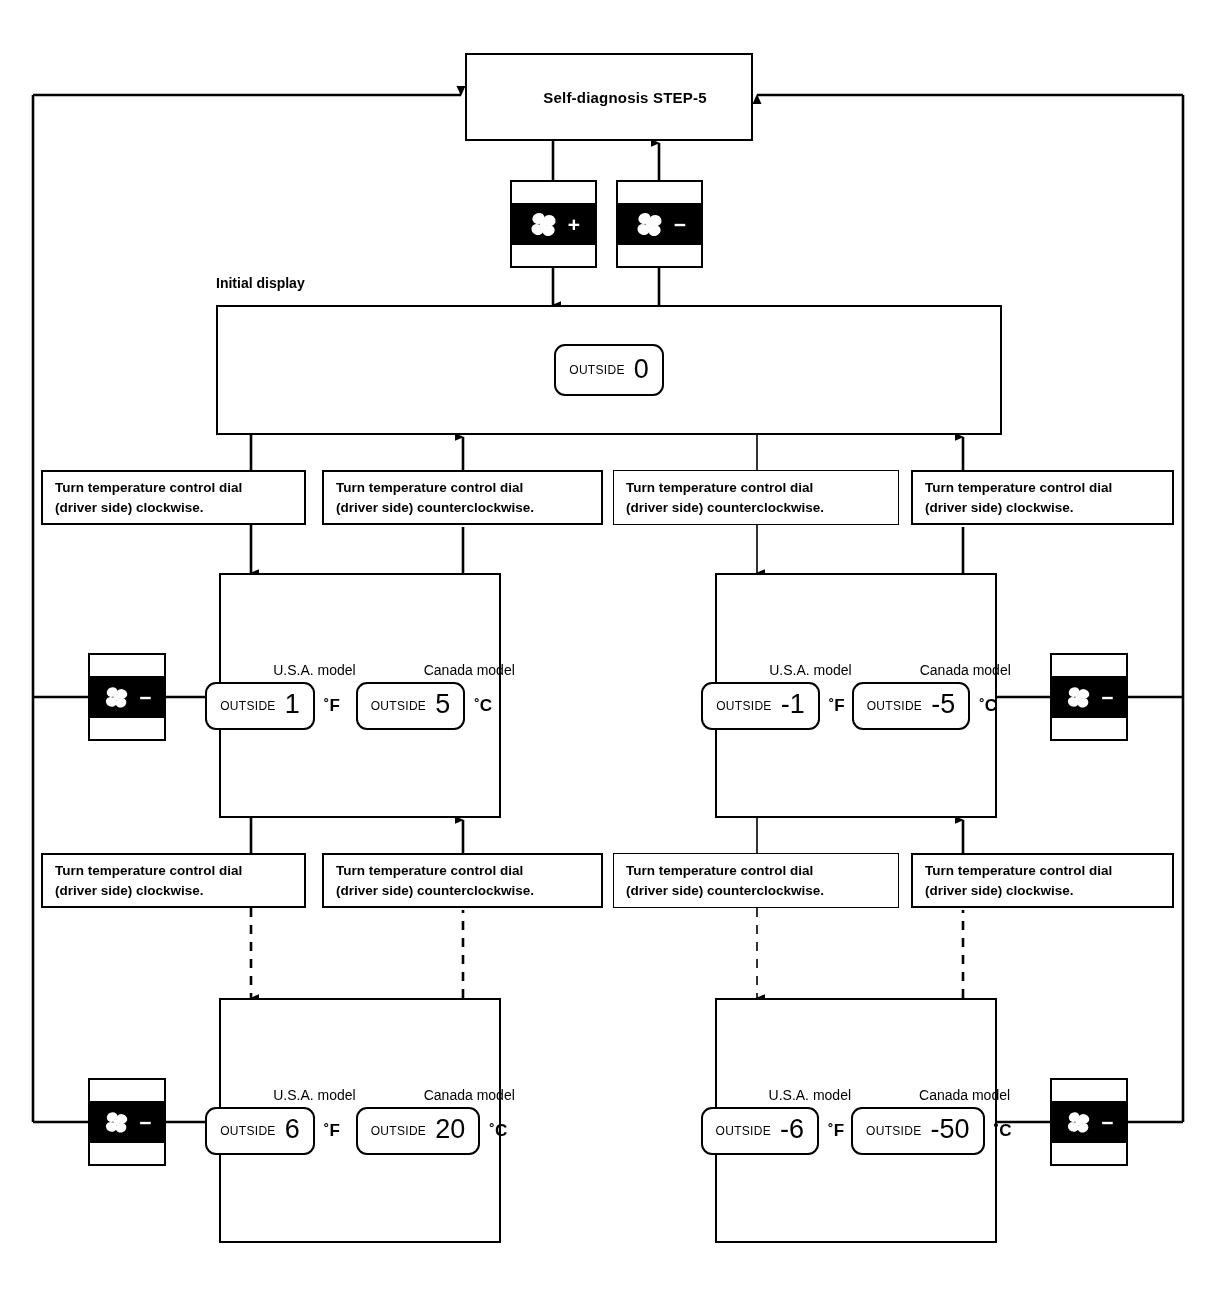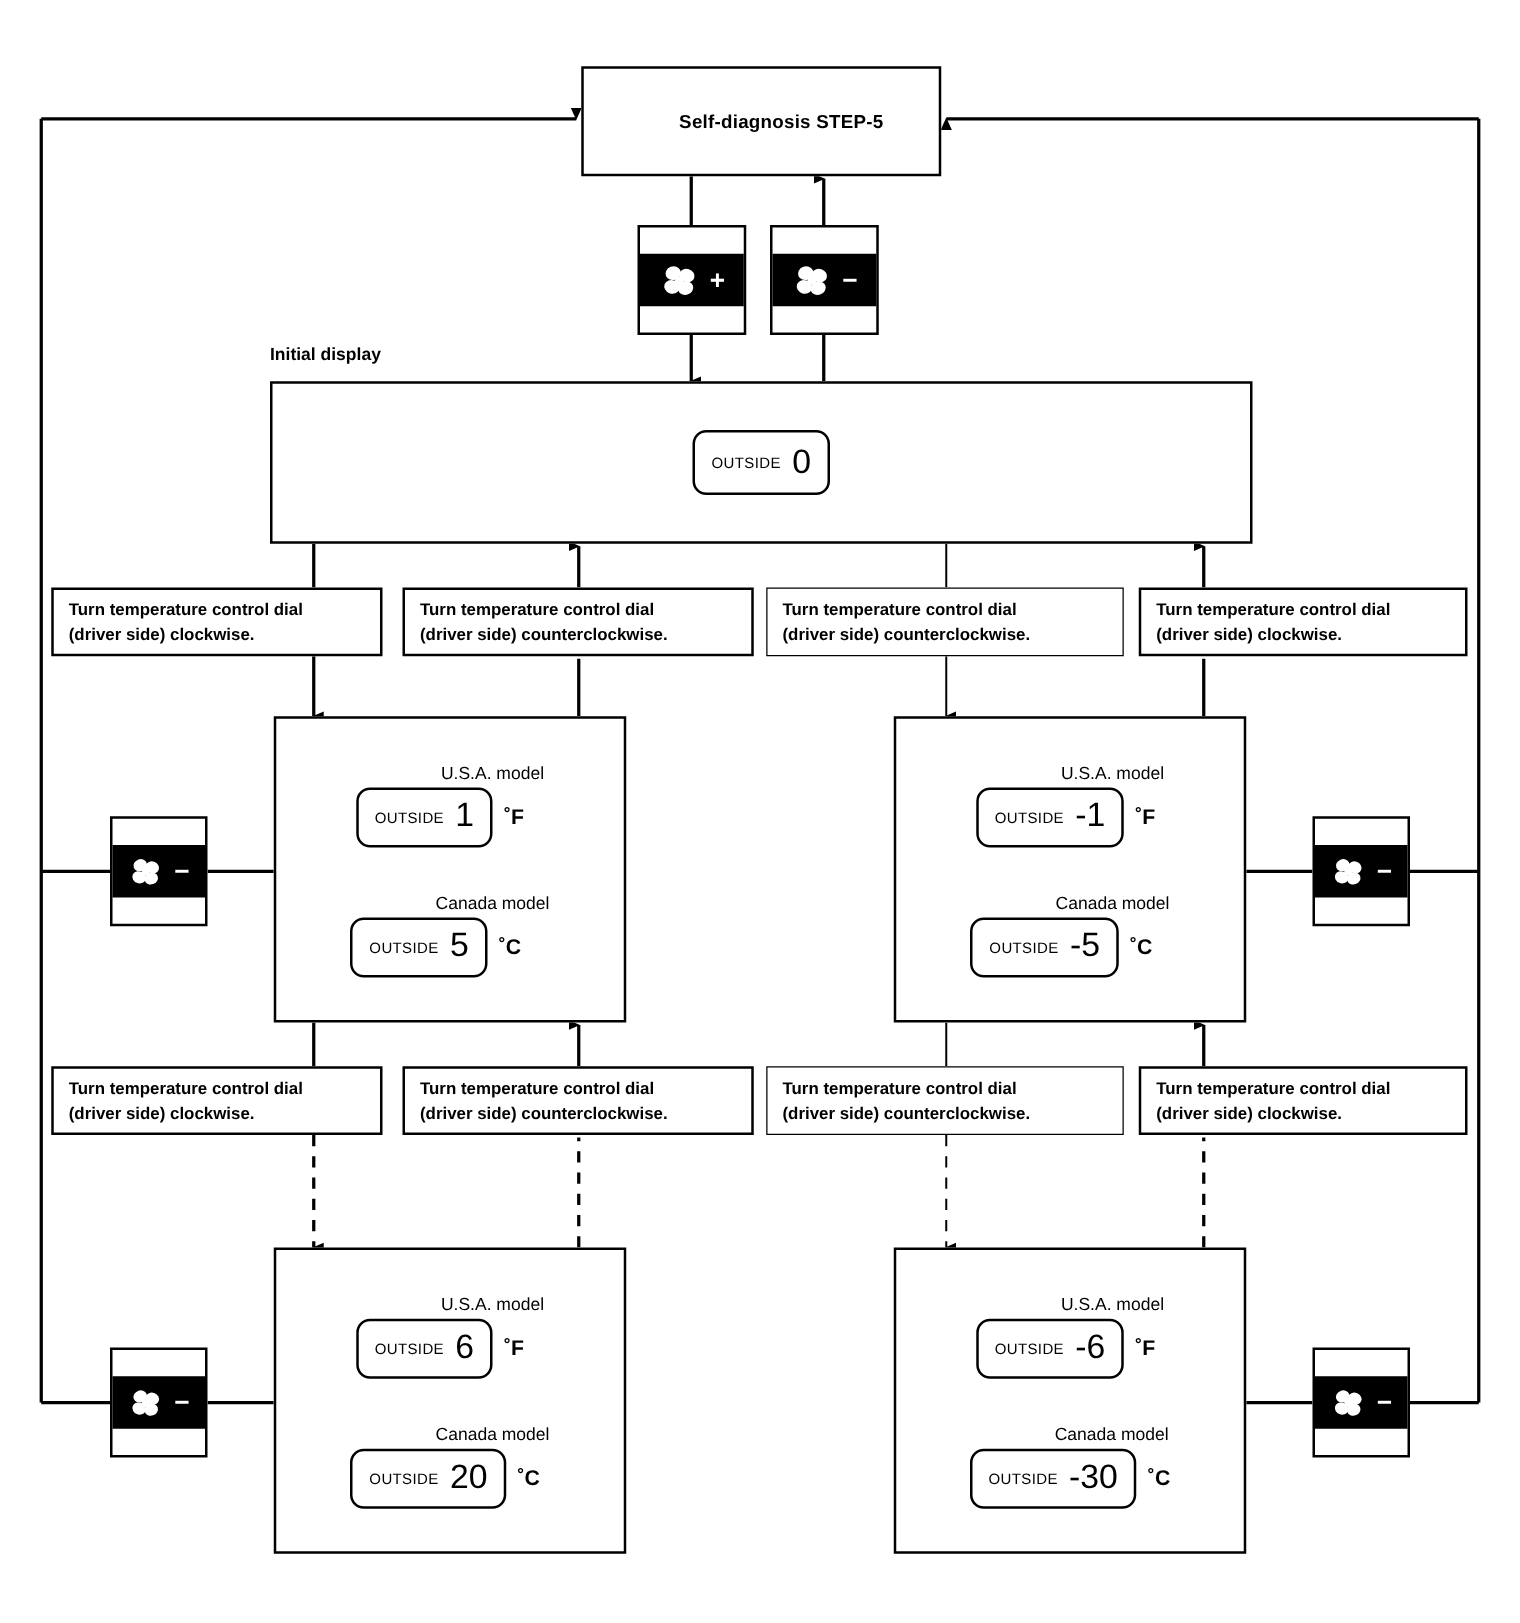--- a/index.html
+++ b/index.html
@@ -112,21 +112,21 @@
     font-size: 27px;
     font-family: "Liberation Sans", sans-serif;
     line-height: 1;
     position: relative;
     top: -1px;
   }
 
   
   .model-box {
     display: flex;
-    flex-direction: column;
+    flex-direction: row;
     align-items: center;
     justify-content: center;
     text-align: center;
   }
   .model-group {
     display: flex;
     flex-direction: column;
     align-items: flex-start;
   }
   .model-title {
@@ -433,21 +433,21 @@
         </div>
         <span class="unit">˚F</span>
       </div>
     </div>
     <div class="spacer-rows"></div>
     <div class="model-group">
       <div class="model-title">Canada model</div>
       <div class="readout-row">
         <div class="lcd" style="height:48px;">
           <span class="lcd-word">OUTSIDE</span>
-          <span class="lcd-num">-30</span>
+          <span class="lcd-num">-50</span>
         </div>
         <span class="unit">˚C</span>
       </div>
     </div>
   </div>
 
   <div class="node fan-btn" style="left:88px; top:1078px; width:78px; height:88px; padding:0;">
     <div class="fan-strip">
       <svg class="fan-glyph" width="30" height="28" viewBox="0 0 34 30">
         <g fill="#ffffff">

